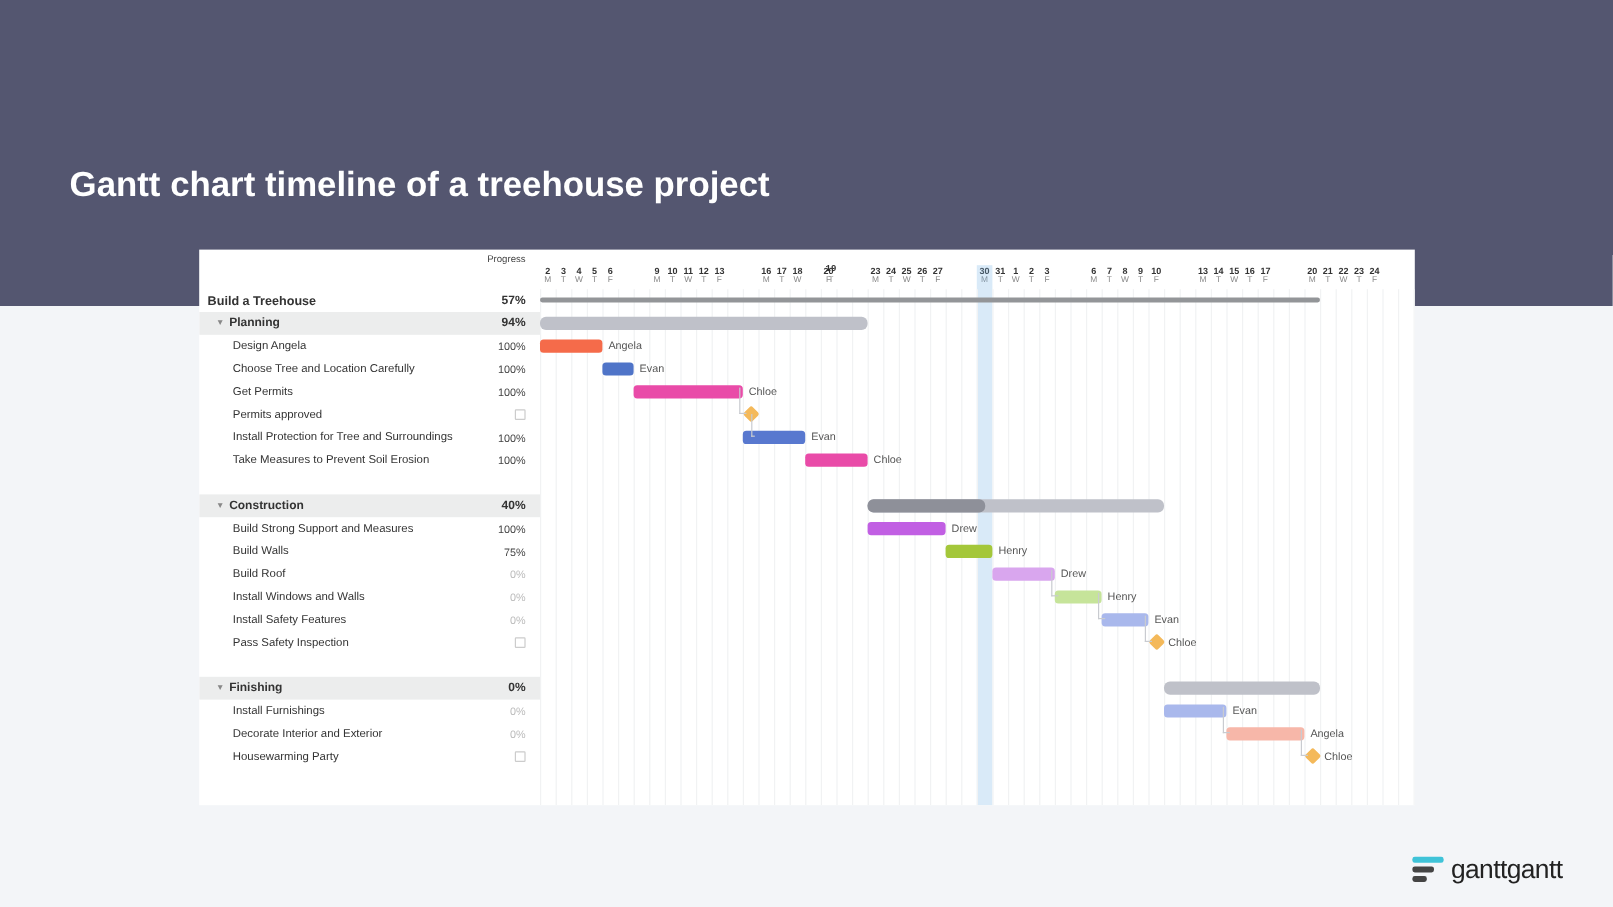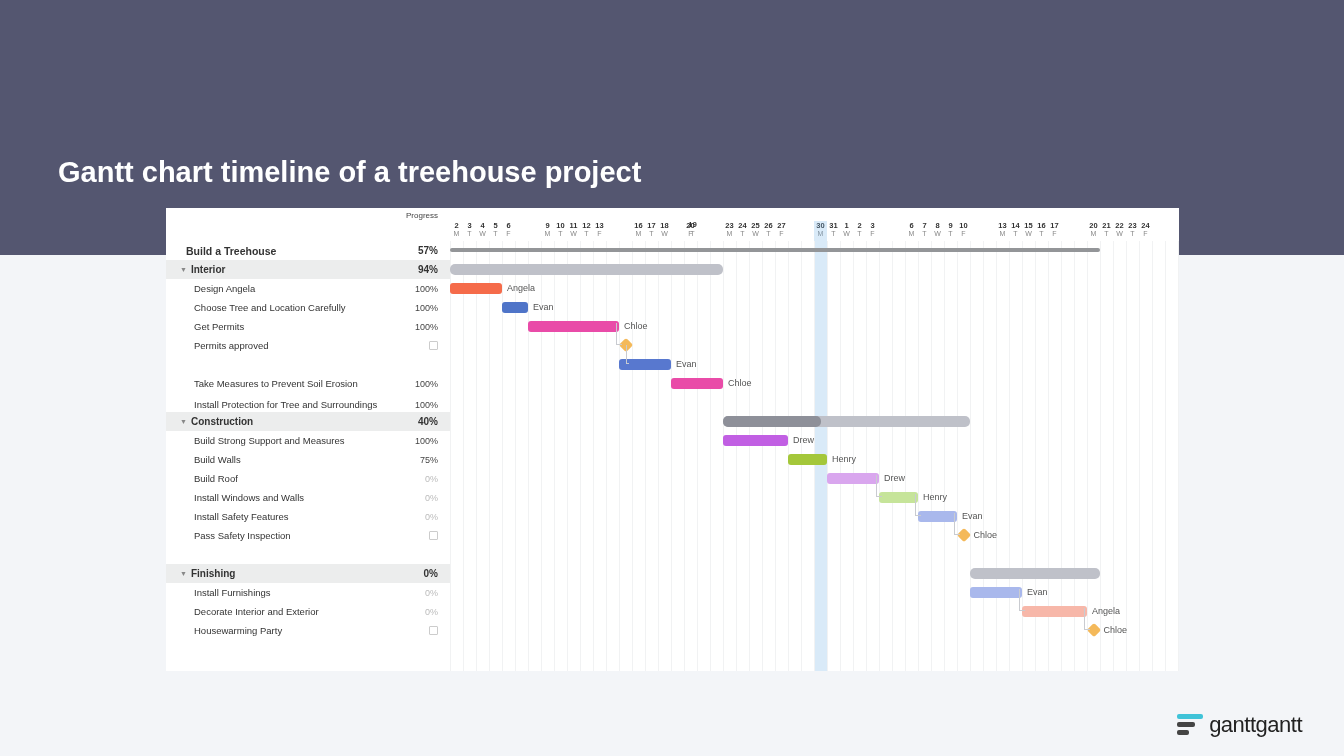--- a/index.html
+++ b/index.html
@@ -1,25 +1,25 @@
 <!DOCTYPE html>
 <html><head>
 <meta charset="utf-8">
 <style>
   * { margin: 0; padding: 0; box-sizing: border-box; }
   html, body { width: 1344px; height: 756px; font-family: -apple-system, BlinkMacSystemFont, "Segoe UI", Helvetica, Arial, sans-serif; background: #f3f5f8; overflow: hidden; }
   .page { width: 1344px; height: 756px; position: relative; }
   .header-band { position: absolute; left: 0; top: 0; width: 1344px; height: 255px; background: #545670; }
   .title { position: absolute; left: 58px; top: 74px; font-size: 44px; font-weight: 800; color: #fff; letter-spacing: -0.5px; }
-  .subtitle { position: absolute; left: 58px; top: 138px; font-size: 29px; font-weight: 600; color: #fff; margin-top: 18px; }
+  .subtitle { position: absolute; left: 58px; top: 138px; font-size: 29px; font-weight: 600; color: #fff; }
   .gantt-frame { position: absolute; left: 166px; top: 208px; width: 1013px; height: 463px; background: #fff; box-shadow: 0 0 0 1px rgba(0,0,0,0); overflow: hidden; }
   .left-pane { position: absolute; left: 0; top: 0; width: 284px; height: 100%; }
   .right-pane { position: absolute; left: 284px; top: 0; width: 729px; height: 100%; }
   .progress-hdr { position: absolute; left: 0; top: 0; width: 284px; height: 15px; font-size: 8px; color: #444; text-align: right; padding-right: 12px; line-height: 15px; }
-  .project-row { position: absolute; left: 0; width: 284px; height: 19px; display: flex; align-items: center; font-size: 10.5px; font-weight: 700; color: #333; padding-left: 20px; }
+  .project-row { position: absolute; left: 0; width: 284px; height: 19px; display: flex; align-items: center; font-size: 10.5px; font-weight: 700; color: #333; padding-left: 7px; }
   .project-row .prog { margin-left: auto; margin-right: 12px; font-weight: 700; font-size: 10px; }
   .group-row { position: absolute; left: 0; width: 284px; height: 19px; background: #eceded; display: flex; align-items: center; font-size: 10px; font-weight: 700; color: #333; padding-left: 14px; }
   .group-row .tri { font-size: 7px; margin-right: 4px; color: #888; }
   .group-row .prog { margin-left: auto; margin-right: 12px; font-weight: 700; font-size: 10px; }
   .task-row { position: absolute; left: 0; width: 284px; height: 19px; display: flex; align-items: center; font-size: 9.5px; color: #333; padding-left: 28px; }
   .task-row .prog { margin-left: auto; margin-right: 12px; font-size: 9px; color: #444; }
   .task-row .prog.zero { color: #bbb; }
   .task-row .chk { margin-left: auto; margin-right: 12px; width: 9px; height: 9px; border: 1px solid #ccc; border-radius: 1px; }
   
   .month-labels { position: absolute; top: 0; left: 0; height: 13px; width: 100%; }
@@ -53,40 +53,40 @@
   <div class="gantt-frame">
     <div class="left-pane">
       <div class="progress-hdr">Progress</div>
       <div id="task-list">
           <div class="project-row" style="top: 33px;">
             <span>Build a Treehouse</span>
             <span class="prog">57%</span>
           </div>
           <div class="group-row" style="top: 52px;">
             <span class="tri">▼</span>
-            <span>Interior</span>
+            <span>Planning</span>
             <span class="prog">94%</span>
           </div>
           <div class="task-row" style="top: 71px;">
             <span>Design Angela</span>
             <span class="prog ">100%</span>
           </div>
           <div class="task-row" style="top: 90px;">
             <span>Choose Tree and Location Carefully</span>
             <span class="prog ">100%</span>
           </div>
           <div class="task-row" style="top: 109px;">
             <span>Get Permits</span>
             <span class="prog ">100%</span>
           </div>
           <div class="task-row" style="top: 128px;">
             <span>Permits approved</span>
             <span class="chk"></span>
           </div>
-          <div class="task-row" style="top: 147px; margin-top: 40px;">
+          <div class="task-row" style="top: 147px;">
             <span>Install Protection for Tree and Surroundings</span>
             <span class="prog ">100%</span>
           </div>
           <div class="task-row" style="top: 166px;">
             <span>Take Measures to Prevent Soil Erosion</span>
             <span class="prog ">100%</span>
           </div>
           <div class="group-row" style="top: 204px;">
             <span class="tri">▼</span>
             <span>Construction</span>

